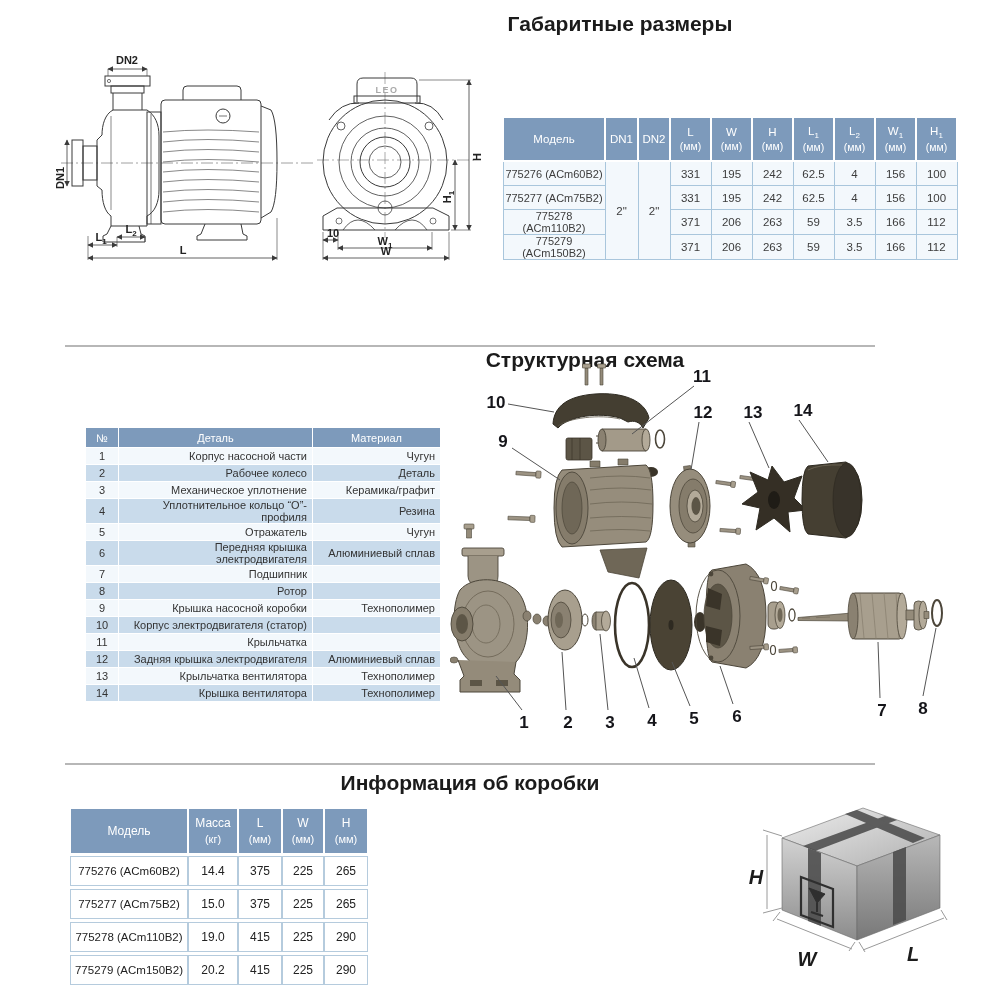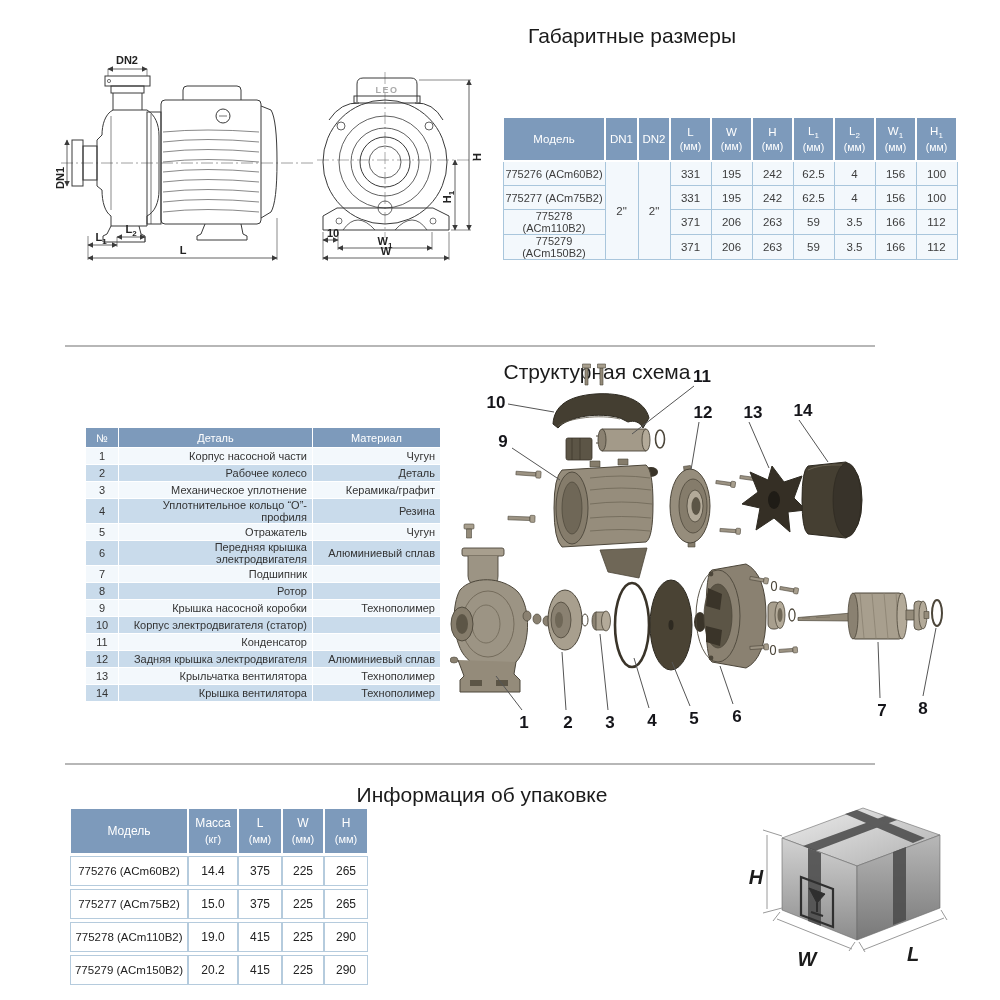--- a/index.html
+++ b/index.html
@@ -1,19 +1,19 @@
 <!DOCTYPE html>
 <html><head>
 <meta charset="utf-8">
 <style>
   html,body{margin:0;padding:0;}
   body{width:1000px;height:1000px;background:#ffffff;position:relative;overflow:hidden;
        font-family:"Liberation Sans",sans-serif;-webkit-font-smoothing:antialiased;}
   .abs{position:absolute;}
-  .sec-title{position:absolute;font-size:21px;font-weight:400;color:#1b1b1b;text-align:center;margin:12px;}
+  .sec-title{position:absolute;font-size:21px;font-weight:700;color:#1b1b1b;text-align:center;margin:0;}
   #title-dim{left:400px;top:12px;width:440px;}
   #title-struct{left:365px;top:348px;width:440px;}
   #title-pack{left:250px;top:771px;width:440px;}
   .divider{position:absolute;left:65px;width:810px;height:2px;background:#b7b7b7;}
   #divider-1{top:345px;} #divider-2{top:763px;}
 
   table{border-spacing:0;}
   
   .dim-table{position:absolute;left:502px;top:116px;width:454px;table-layout:fixed;
              border-collapse:collapse;font-size:11.5px;color:#3c3c3c;}
@@ -46,21 +46,21 @@
   .callout{font-size:17px;font-weight:600;fill:#15151a;}
   .boxlbl{font-size:20px;font-weight:700;font-style:italic;fill:#1c1c1c;}
 </style>
 </head>
 <body>
 
 <h2 id="title-dim" class="sec-title">Габаритные размеры</h2>
 <div id="divider-1" class="divider"></div>
 <h2 id="title-struct" class="sec-title">Структурная схема</h2>
 <div id="divider-2" class="divider"></div>
-<h2 id="title-pack" class="sec-title">Информация об упаковке</h2>
+<h2 id="title-pack" class="sec-title">Информация об коробки</h2>
 
 <table class="dim-table">
   <colgroup>
     <col style="width:102px">
       <col style="width:33px">
       <col style="width:32px">
     <col style="width:41px">
       <col style="width:41px">
       <col style="width:41px">
       <col style="width:41px">
@@ -208,21 +208,21 @@
         <td class="part">Крышка насосной коробки</td>
         <td class="mat">Технополимер</td>
       </tr>
       <tr>
         <td class="num">10</td>
         <td class="part">Корпус электродвигателя (статор)</td>
         <td class="mat"></td>
       </tr>
       <tr>
         <td class="num">11</td>
-        <td class="part">Конденсатор</td>
+        <td class="part">Крыльчатка</td>
         <td class="mat"></td>
       </tr>
       <tr>
         <td class="num">12</td>
         <td class="part">Задняя крышка электродвигателя</td>
         <td class="mat">Алюминиевый сплав</td>
       </tr>
       <tr>
         <td class="num">13</td>
         <td class="part">Крыльчатка вентилятора</td>

